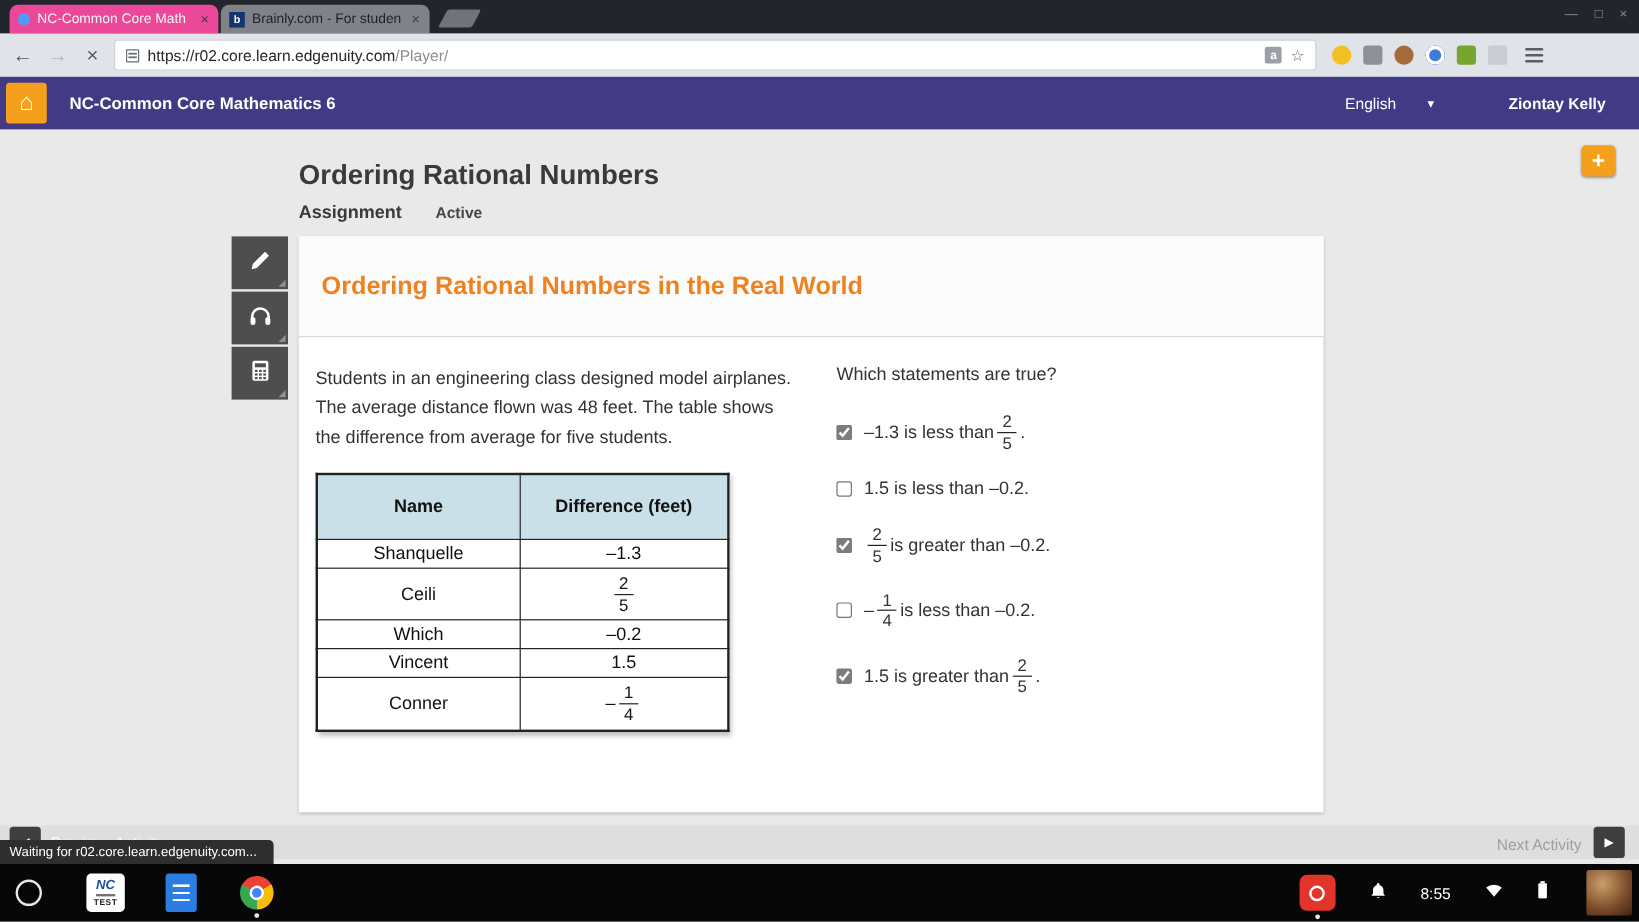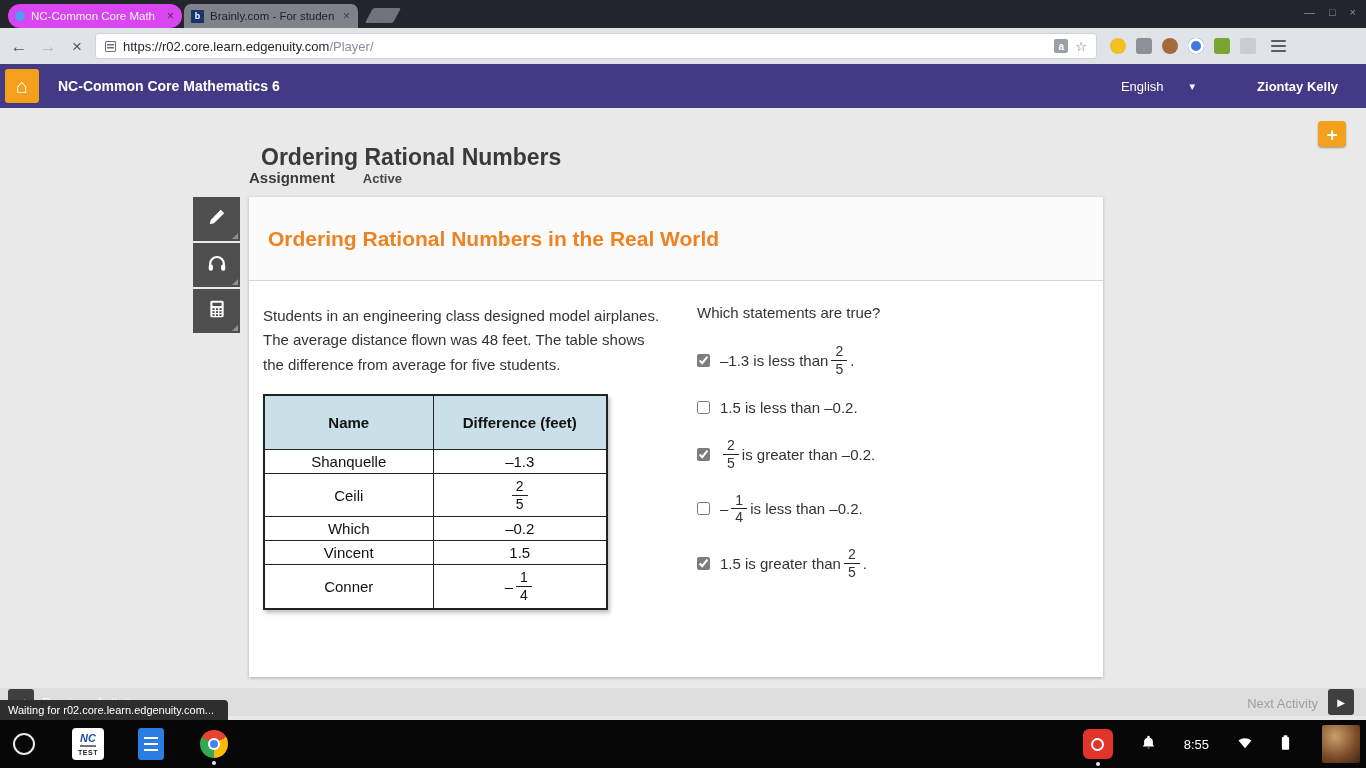--- a/index.html
+++ b/index.html
@@ -3,21 +3,21 @@
 <meta charset="utf-8">
 <style>
   * { box-sizing: border-box; }
   html,body { margin:0; padding:0; }
   body { width:1366px; height:768px; overflow:hidden; font-family:"Liberation Sans", sans-serif; }
   .screen { position:relative; width:1366px; height:768px; background:#e9e9e9; }
 
   
   .tabstrip { position:absolute; top:0; left:0; right:0; height:28px; background:#22252b; display:flex; align-items:flex-end; padding-left:8px; }
   .tab { width:174px; height:24px; display:flex; align-items:center; gap:6px; padding:0 7px; border-radius:7px 7px 0 0; margin-right:2px; }
-  .tab.active { background:#d946ef;border-radius:12px; }
+  .tab.active { background:#ec4899; }
   .tab.inactive { background:#7f8389; }
   .tab-title { font-size:11.5px; white-space:nowrap; overflow:hidden; flex:1; }
   .tab.active .tab-title { color:#f4f4f4; }
   .tab.inactive .tab-title { color:#1e2126; }
   .tab-close { font-size:12px; color:#3b3e44; line-height:1; padding:0 1px; }
   .favicon { width:10px; height:10px; border-radius:50%; flex:0 0 auto; }
   .fav-blue { background:#4f9bff; }
   .fav-brainly { width:13px; height:13px; background:#14356e; color:#fff; font-size:9px; font-weight:bold; display:flex; align-items:center; justify-content:center; }
   .newtab-btn { width:28px; height:15px; background:#70747a; transform:skewX(-28deg); margin:0 0 5px 9px; border-radius:2px; }
   .win-controls { position:absolute; right:10px; top:7px; display:flex; gap:14px; color:#8e939a; font-size:11px; }
@@ -50,21 +50,21 @@
   .appbar { position:absolute; top:64px; left:0; right:0; height:44px; background:#423a85; display:flex; align-items:center; }
   .home-btn { width:34px; height:34px; background:#f5a01d; border-radius:3px; margin-left:5px; display:flex; align-items:center; justify-content:center; color:#fff; font-size:20px; line-height:1; }
   .course { color:#fff; font-weight:bold; font-size:14px; margin-left:19px; }
   .lang { margin-left:auto; display:flex; align-items:center; color:#fff; font-size:13px; gap:26px;justify-content:flex-end; }
   .lang .chev { font-size:11px; }
   .user { color:#fff; font-weight:bold; font-size:13px; margin:0 28px 0 62px; }
 
   
   .page { position:absolute; top:108px; left:0; right:0; bottom:48px; background:#e9e9e9; }
   .plus-btn { position:absolute; top:13px; right:20px; width:28px; height:26px; background:#f5a01d; border:none; border-radius:4px; color:#fff; font-size:19px; font-weight:bold; line-height:1; box-shadow:0 1px 2px rgba(0,0,0,.35); }
-  .page-title { position:absolute; top:24px; left:249px; margin:12px; font-size:23px; font-weight:bold; color:#3a3a3a; }
+  .page-title { position:absolute; top:24px; left:249px; margin:0; font-size:23px; font-weight:bold; color:#3a3a3a; }
   .subtabs { position:absolute; top:61px; left:249px; display:flex; gap:28px; align-items:baseline; }
   .assignment-lbl { font-size:15px; font-weight:bold; color:#3a3a3a; }
   .active-lbl { font-size:13px; font-weight:bold; color:#464646; }
 
   .tools { position:absolute; top:89px; left:193px; width:47px; }
   .tool { position:relative; width:47px; height:44px; background:#4e4e4e; margin-bottom:2px; display:flex; align-items:center; justify-content:center; cursor:pointer; }
   .tool::after { content:""; position:absolute; right:2px; bottom:2px; border-left:6px solid transparent; border-bottom:6px solid #8f8f8f; }
 
   .card { position:absolute; top:89px; left:249px; width:854px; height:480px; background:#fff; box-shadow:0 1px 3px rgba(0,0,0,.25); }
   .card-head { height:84px; background:#fbfbfb; border-bottom:1px solid #d8d8d8; display:flex; align-items:center; }

